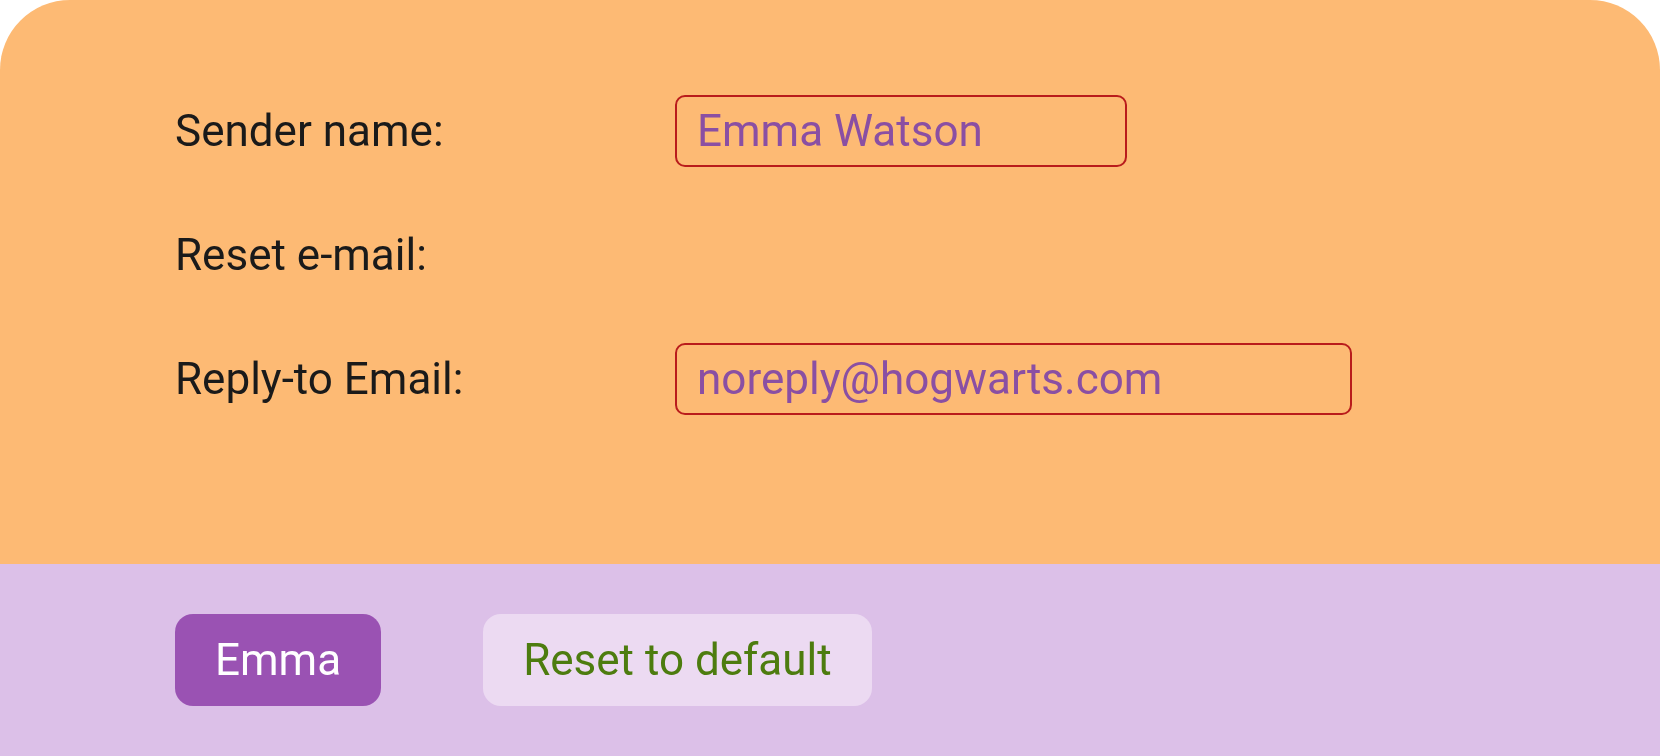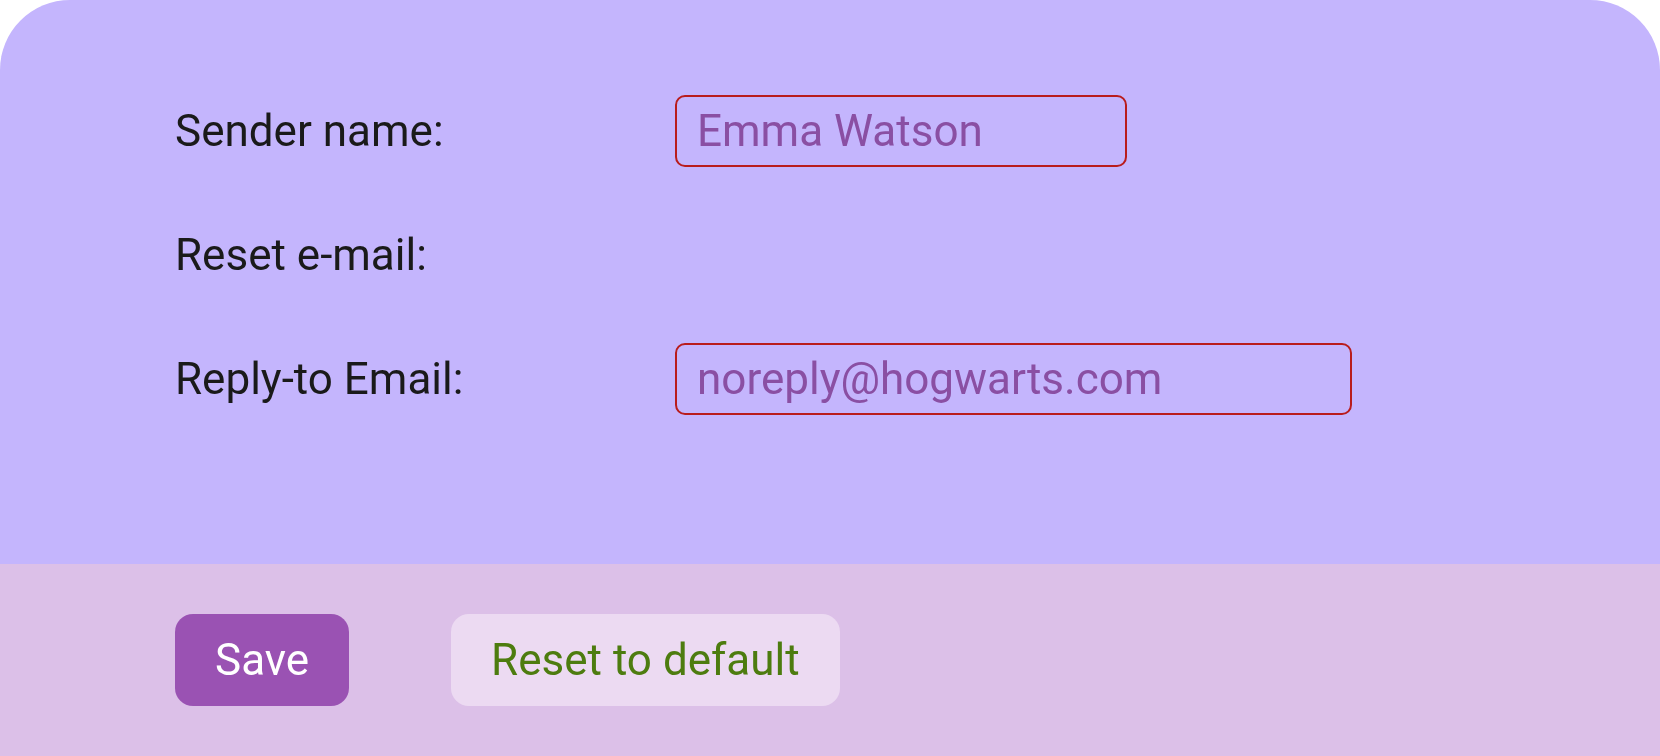--- a/index.html
+++ b/index.html
@@ -15,21 +15,21 @@
     }
     .card {
       width: 1660px;
       height: 756px;
       border-radius: 70px 70px 0 0;
       overflow: hidden;
       display: flex;
       flex-direction: column;
     }
     .form-area {
-      background: #c4b5fd;
+      background: #fdba74;
       flex: 1;
       padding: 95px 0 70px 175px;
       display: flex;
       flex-direction: column;
       gap: 62px;
     }
     .form-row {
       display: flex;
       align-items: center;
     }
@@ -91,16 +91,16 @@
     </div>
 
     <div class="form-row">
       <label class="form-label">Reply-to Email:</label>
       <input type="text" class="form-input" size="23" value="noreply@hogwarts.com" style="">
     </div>
 
   </div>
 
   <div class="footer-area">
-    <button class="btn btn-primary">Save</button>
+    <button class="btn btn-primary">Emma</button>
     <button class="btn btn-secondary">Reset to default</button>
   </div>
 </div>
 
 </body></html>

